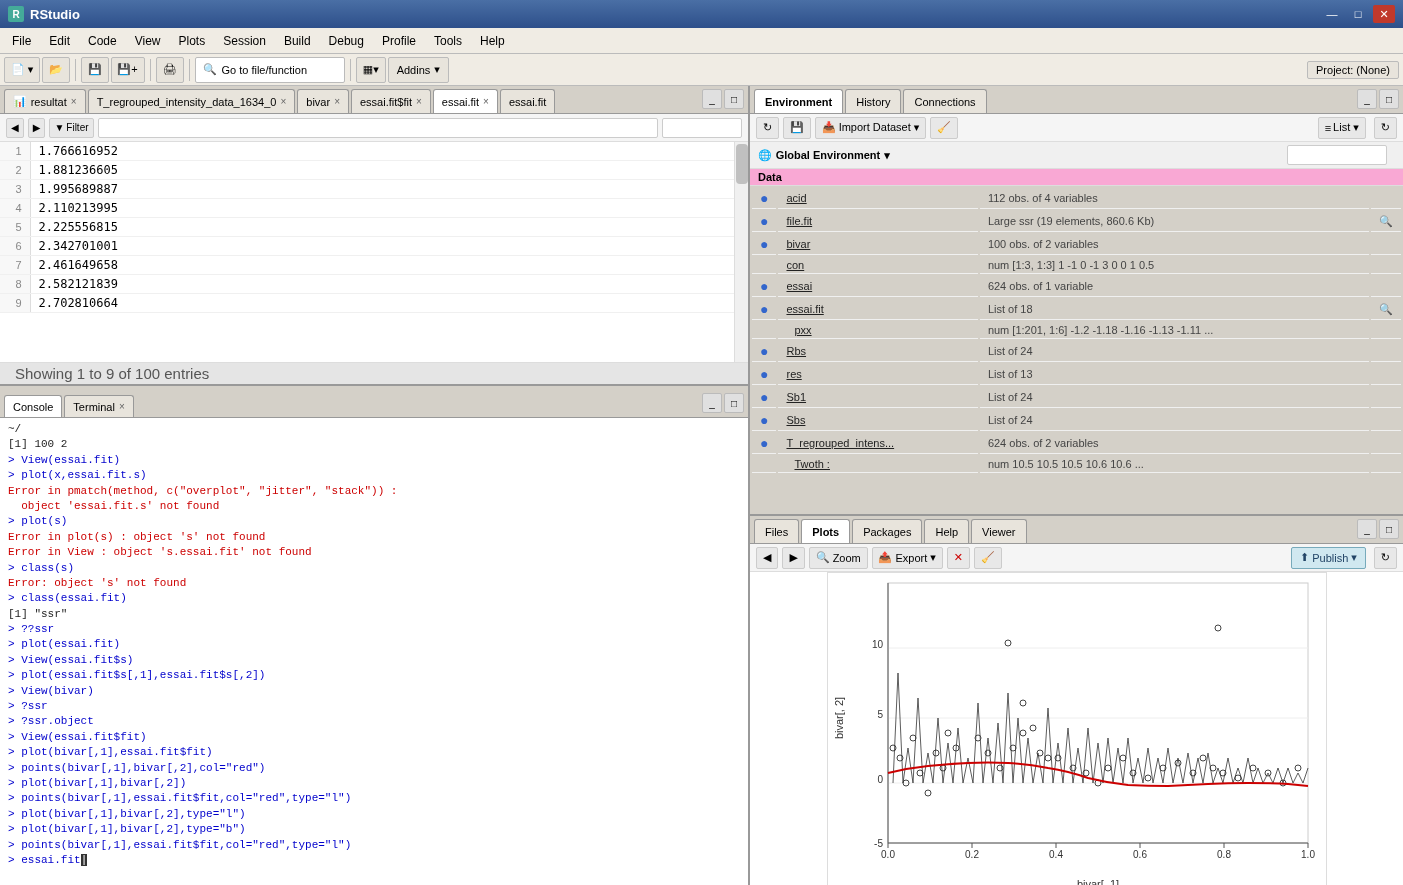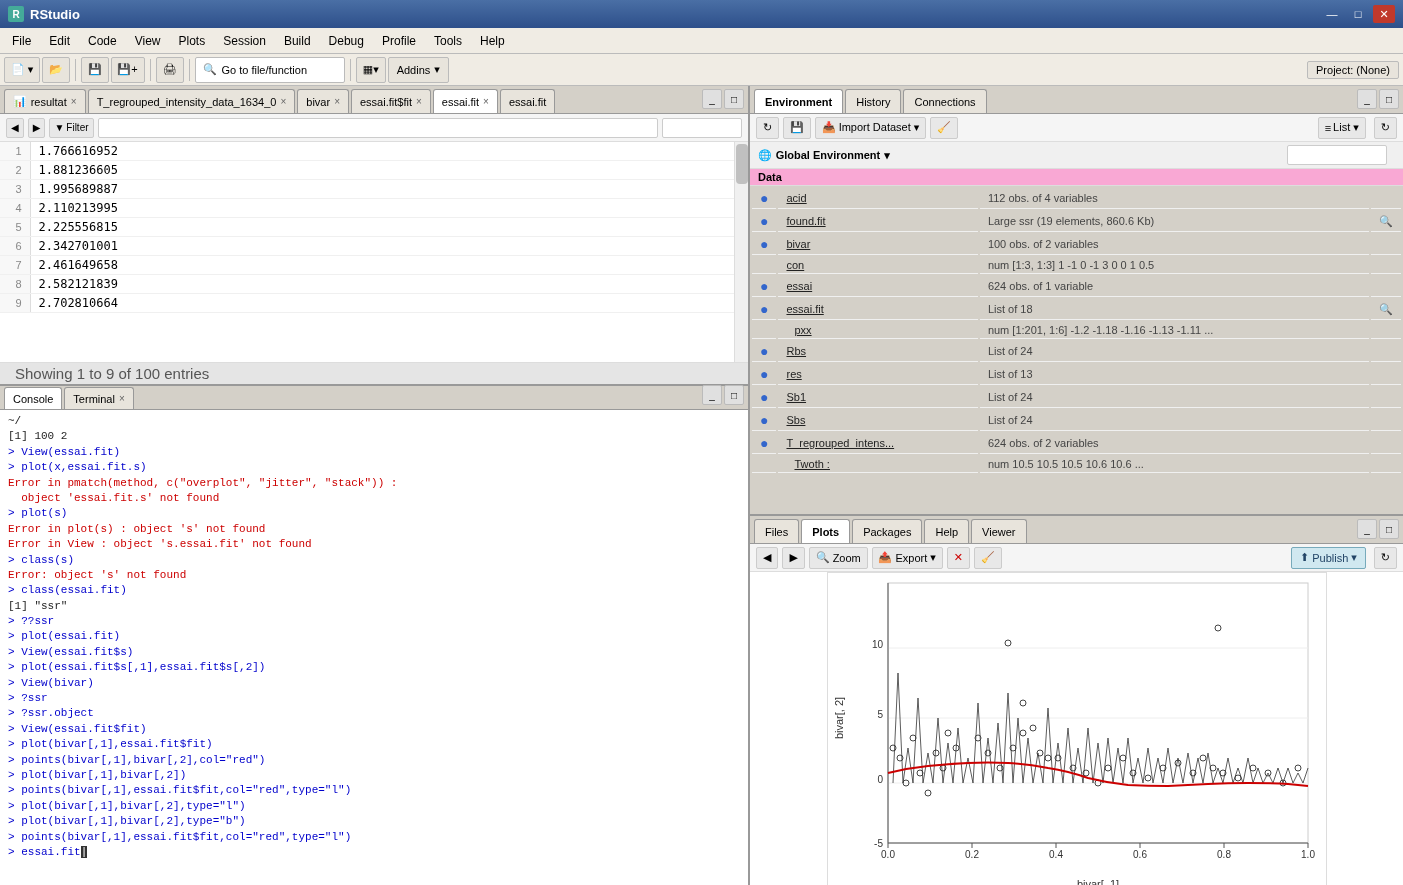--- a/index.html
+++ b/index.html
@@ -230,21 +230,21 @@
 
     
     .console-panel {
       flex: 1;
       display: flex;
       flex-direction: column;
       background: white;
     }
     .console-tab-bar {
       background: #d4d0c8;
-      height: 26px;
+      height: 34px;
       display: flex;
       align-items: flex-end;
       padding: 0 4px;
       border-top: 2px solid #999;
       border-bottom: 1px solid #999;
       gap: 2px;
     }
     .console-tab {
       height: 22px;
       padding: 0 8px;
@@ -705,21 +705,21 @@
         <table class="env-table">
           <tbody>
               <tr>
             <td style="width:20px"><span class="env-blue-dot">●</span></td>
             <td class="env-name">acid</td>
             <td class="env-value">112 obs. of 4 variables</td>
             <td style="width:20px"></td>
           </tr>
           <tr>
             <td><span class="env-blue-dot">●</span></td>
-            <td class="env-name">found.fit</td>
+            <td class="env-name">file.fit</td>
             <td class="env-value">Large ssr (19 elements, 860.6 Kb)</td>
             <td><span style="color:#888;cursor:pointer">🔍</span></td>
           </tr>
           <tr>
             <td><span class="env-blue-dot">●</span></td>
             <td class="env-name">bivar</td>
             <td class="env-value">100 obs. of 2 variables</td>
             <td></td>
           </tr>
           <tr>

